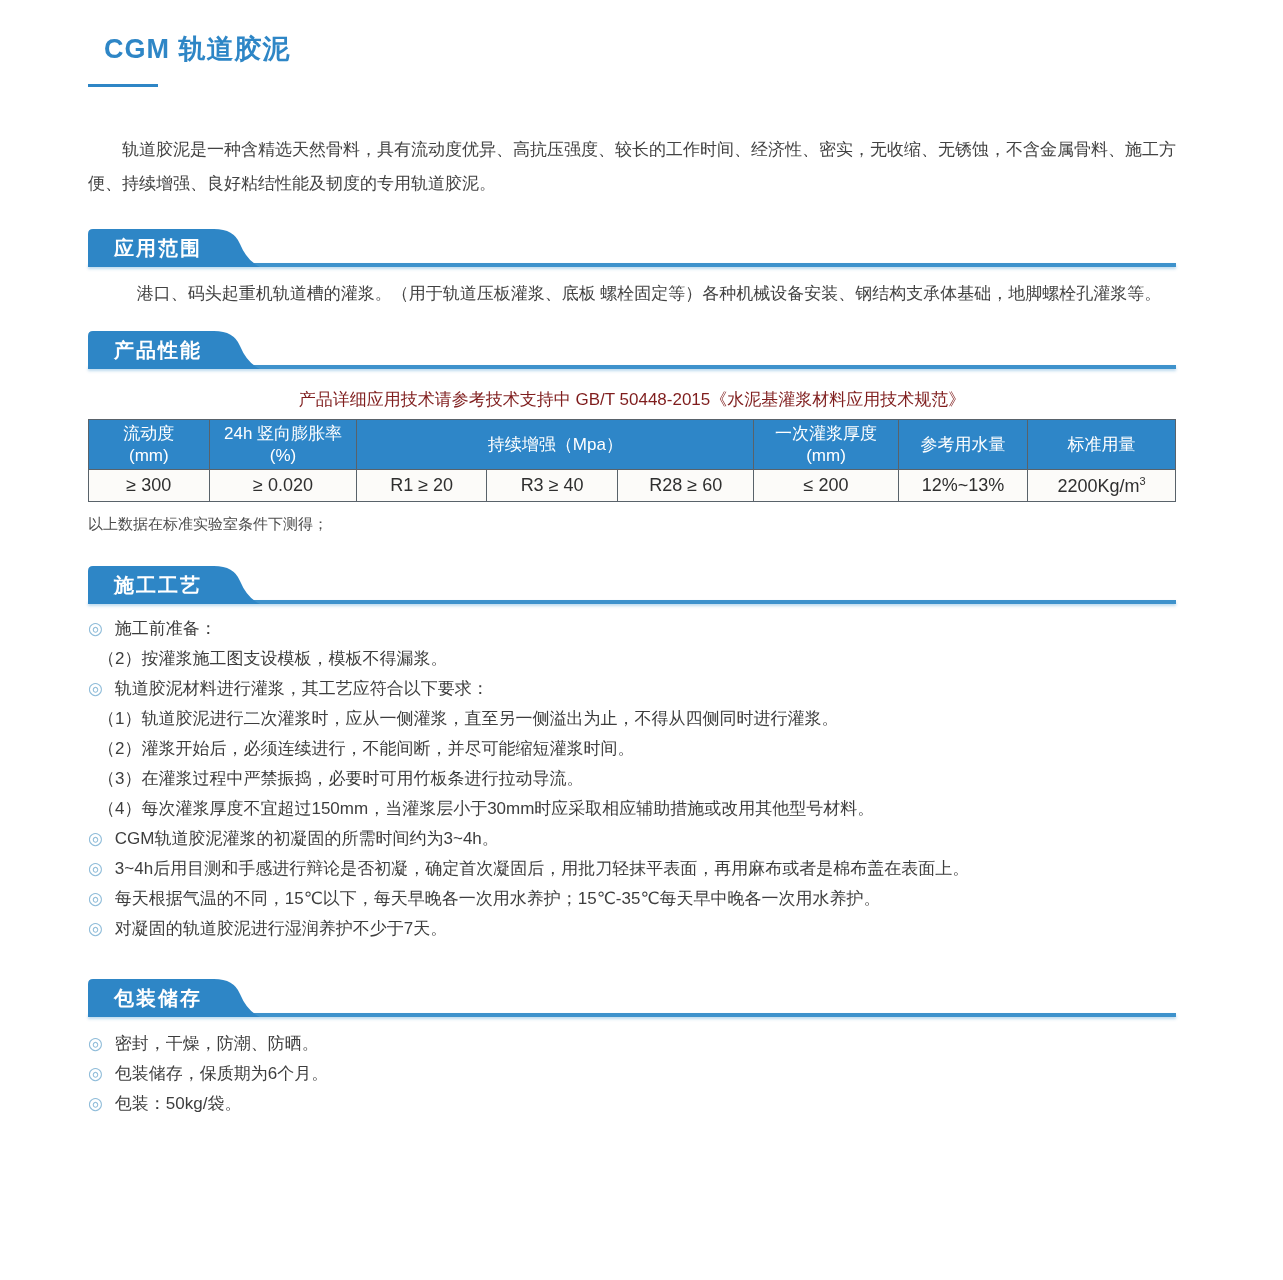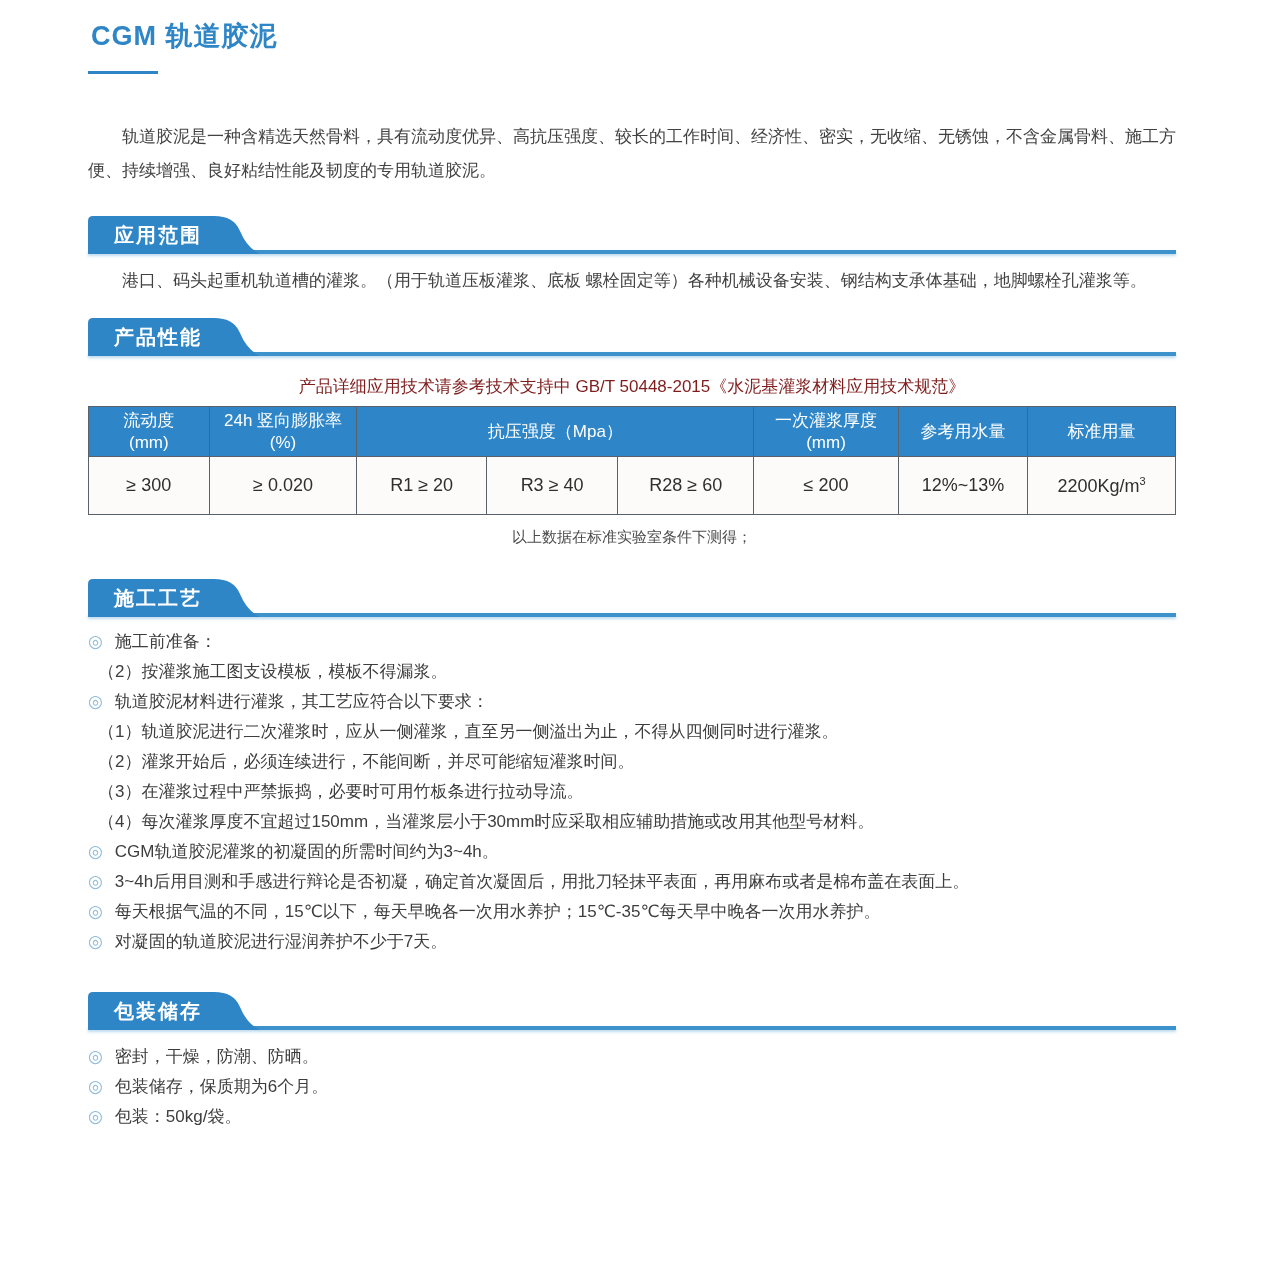--- a/index.html
+++ b/index.html
@@ -14,36 +14,37 @@
   html,body{margin:0;padding:0;}
   body{
     width:1283px;height:1280px;background:#ffffff;overflow:hidden;
     font-family:"Liberation Sans","DejaVu Sans",sans-serif;
     color:var(--text);
   }
   .content{margin:0 107px 0 88px;width:1088px;}
 
   
   .page-title{
-    margin:3px;padding-top:18px;
+    margin:16px;padding-top:18px;
     font-size:27px;line-height:30px;font-weight:700;
     color:var(--accent);letter-spacing:1px;
   }
   .title-underline{
     margin-top:20px;width:70px;height:3px;background:var(--accent);
   }
 
   
   .intro{
     margin:46px 0 0 0;font-size:17px;line-height:34px;color:#424242;
     text-indent:2em;
   }
   .plain{
     margin:14px 0 0 0;font-size:17px;line-height:26px;color:#424242;
     text-indent:2em;
+    text-align:center;
   }
 
   
   .sec-head{position:relative;height:38px;}
   .sec-head.m1{margin-top:28px;}
   .sec-head.m2{margin-top:24px;}
   .sec-head.m3{margin-top:32px;}
   .sec-head.m4{margin-top:40px;}
   .sec-rule{
     position:absolute;left:0;right:0;bottom:0;height:4px;
@@ -69,25 +70,25 @@
   }
   table.perf th,table.perf td{
     border:1px solid var(--table-border);text-align:center;vertical-align:middle;
     padding:0;
   }
   table.perf th{
     background:var(--table-header-bg);color:#fff;font-weight:400;
     font-size:17px;height:50px;line-height:22px;
   }
   table.perf td{
-    background:#fcfbf9;color:#2f2f2f;font-size:18px;height:58px;
+    background:#fcfbf9;color:#2f2f2f;font-size:18px;height:32px;
   }
   table.perf sup{font-size:11px;}
   .footnote{
-    margin:12px 0 0 0;font-size:15px;line-height:20px;color:#4c4c4c;text-align:center;
+    margin:12px 0 0 0;font-size:15px;line-height:20px;color:#4c4c4c;
   }
 
   
   .items{margin-top:14px;}
   .item{
     display:flex;align-items:flex-start;
     font-size:17px;line-height:21px;color:#3d3d3d;margin-bottom:9px;
   }
   .item .ring{
     color:var(--bullet);font-size:17px;line-height:21px;
@@ -144,21 +145,21 @@
       <tr>
         <th>
           <div>流动度</div>
           <div>(mm)</div>
         </th>
         <th>
           <div>24h 竖向膨胀率</div>
           <div>(%)</div>
         </th>
         <th colspan="3">
-          <div>抗压强度（Mpa）</div>
+          <div>持续增强（Mpa）</div>
         </th>
         <th>
           <div>一次灌浆厚度</div>
           <div>(mm)</div>
         </th>
         <th>
           <div>参考用水量</div>
         </th>
         <th>
           <div>标准用量</div>

